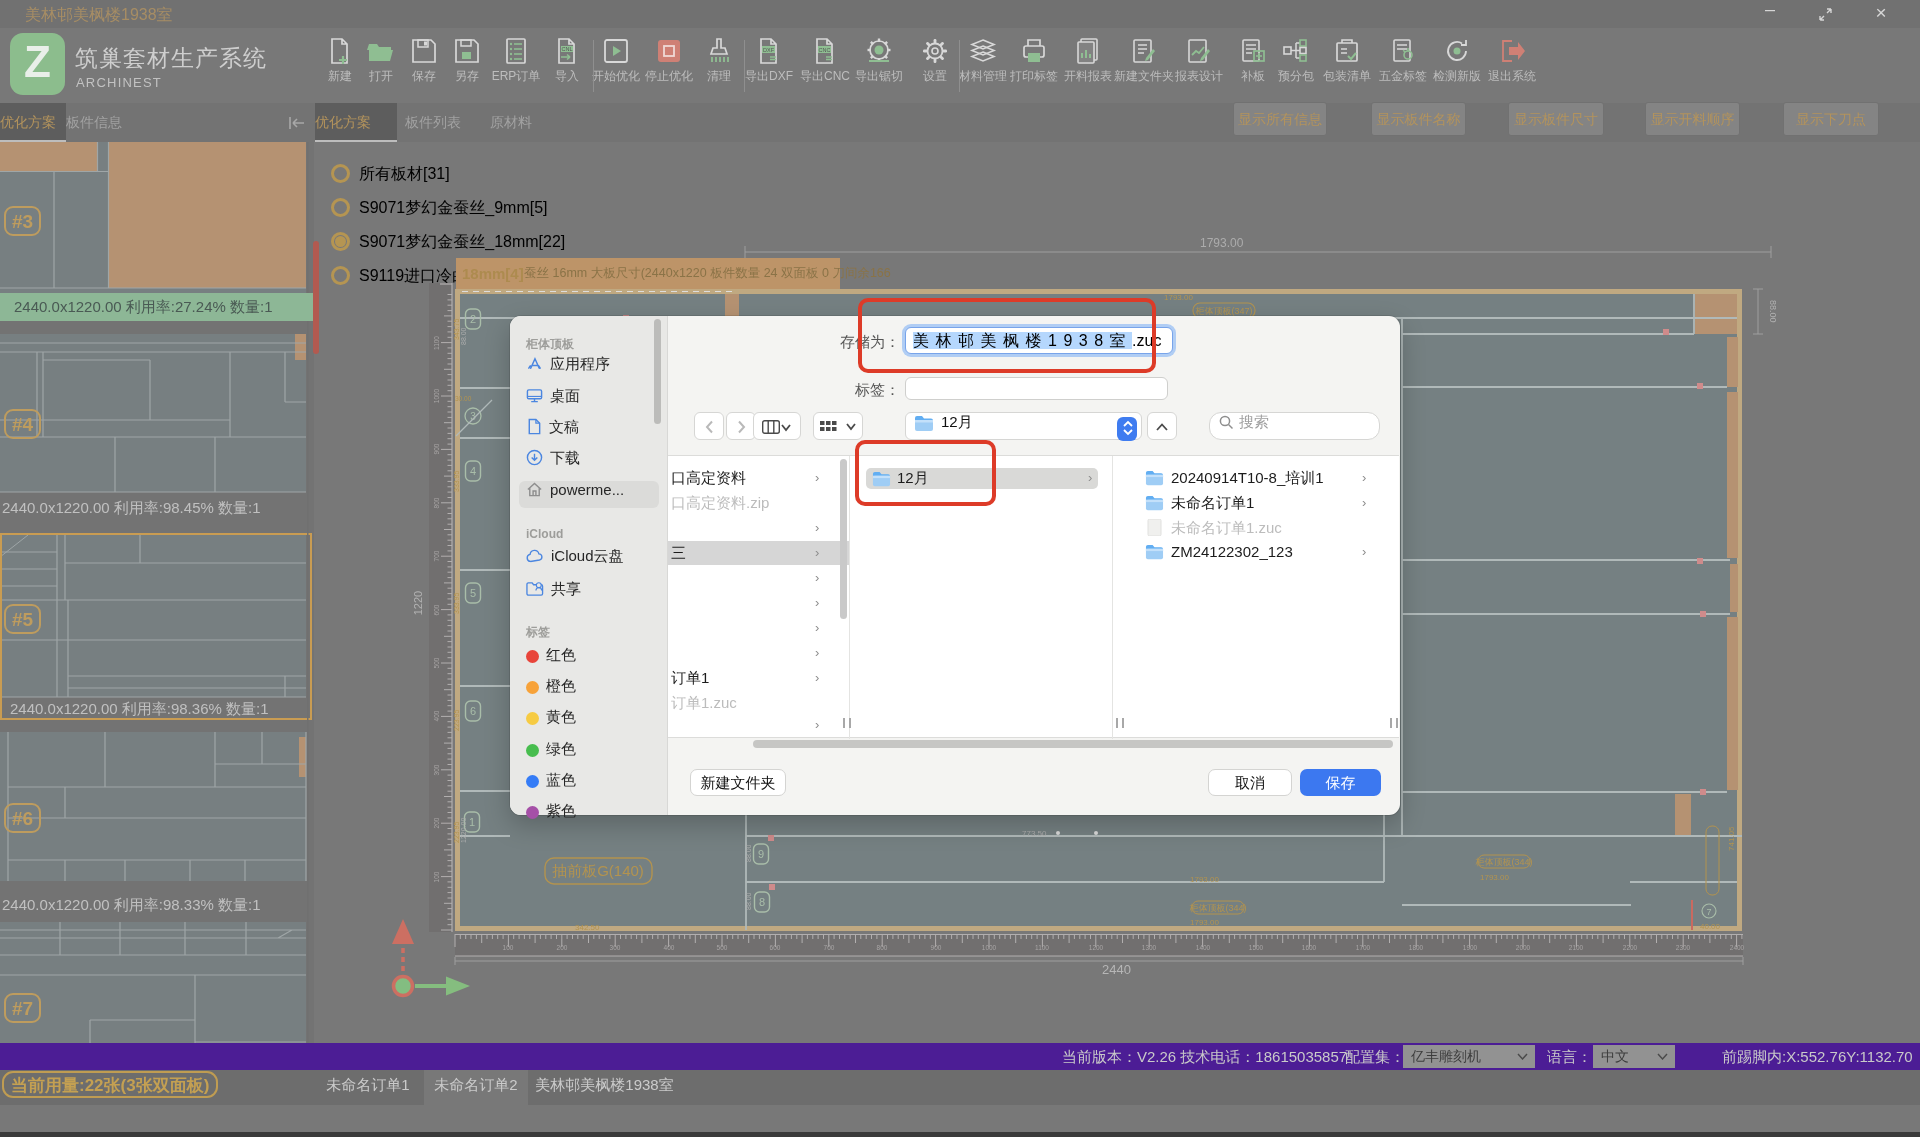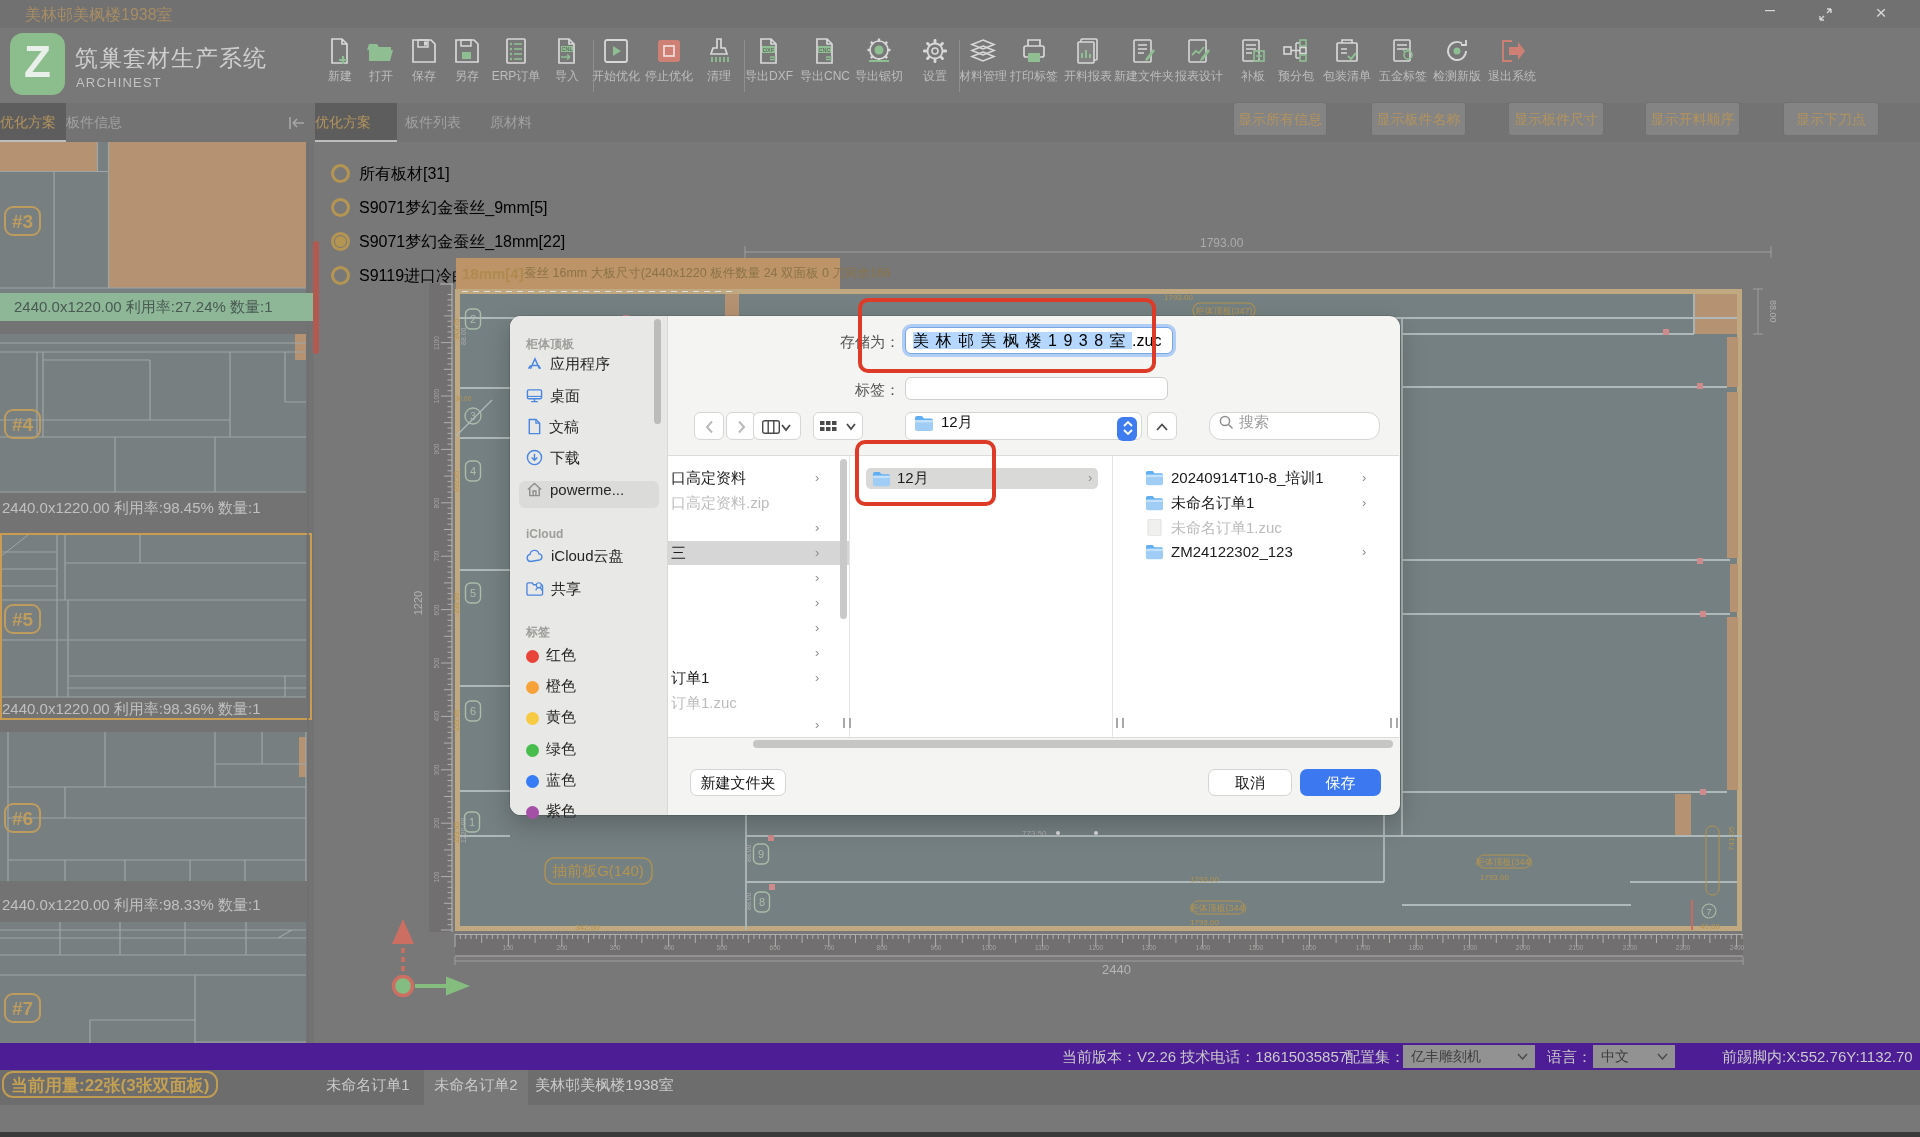--- a/index.html
+++ b/index.html
@@ -325,21 +325,21 @@
         <rect x="1" y="392" width="310" height="185" fill="none" stroke="#c99c52" stroke-width="2"></rect>
         <rect x="0" y="590" width="306" height="149" fill="#777f81"></rect>
         <rect x="299" y="595" width="7" height="40" fill="#b59272"></rect>
         <path d="M8 590 v149 M105 590 v55 M215 590 v55 M262 590 v32 M215 622 h91 M8 645 h298 M8 676 h298 M65 645 v31 M8 718 h298 M65 718 v21 M125 718 v21 M190 718 v21 M245 718 v21 M306 590 v149" stroke="#9fa6a7" stroke-width="1.2" fill="none"></path>
         <rect x="0" y="780" width="306" height="143" fill="#777f81"></rect>
         <path d="M0 788 h306 M0 796 h306 M0 813 h306 M60 780 v33 M120 780 v33 M185 780 v33 M246 780 v33 M278 796 l14 -8 M0 833 h306 M195 833 v90 M195 900 h111 M90 878 h105 M90 878 v45" stroke="#9fa6a7" stroke-width="1.2" fill="none"></path>
         <rect x="307" y="0" width="1.5" height="923" fill="#707070"></rect>
       </svg>
       <div class="statbar" style="top:151px;background:#8db796;color:#4a5a54;height:28px;line-height:28px"><span style="padding-left:14px">2440.0x1220.00 利用率:27.24% 数量:1</span></div>
       <div class="statbar" style="top:354px;"><span style="padding-left:2px">2440.0x1220.00 利用率:98.45% 数量:1</span></div>
-      <div class="statbar" style="top:555px;"><span style="padding-left:2px">2440.0x1220.00 利用率:98.36% 数量:1</span></div>
+      <div class="statbar" style="top:555px;"><span style="padding-left:10px">2440.0x1220.00 利用率:98.36% 数量:1</span></div>
       <div class="statbar" style="top:751px;"><span style="padding-left:2px">2440.0x1220.00 利用率:98.33% 数量:1</span></div>
       <div class="badge" style="left:4px;top:64px;width:37px;height:30px;line-height:28px">#3</div>
       <div class="badge" style="left:4px;top:267px;width:37px;height:30px;line-height:28px">#4</div>
       <div class="badge" style="left:4px;top:462px;width:37px;height:30px;line-height:28px">#5</div>
       <div class="badge" style="left:4px;top:661px;width:37px;height:30px;line-height:28px">#6</div>
       <div class="badge" style="left:4px;top:851px;width:37px;height:30px;line-height:28px">#7</div>
 </div>
 <div class="radio" style="left:331px;top:163.5px"></div>
     <div class="rlabel" style="left:359px;top:164px">所有板材[31]</div>
     <div class="radio" style="left:331px;top:197.5px"></div>

